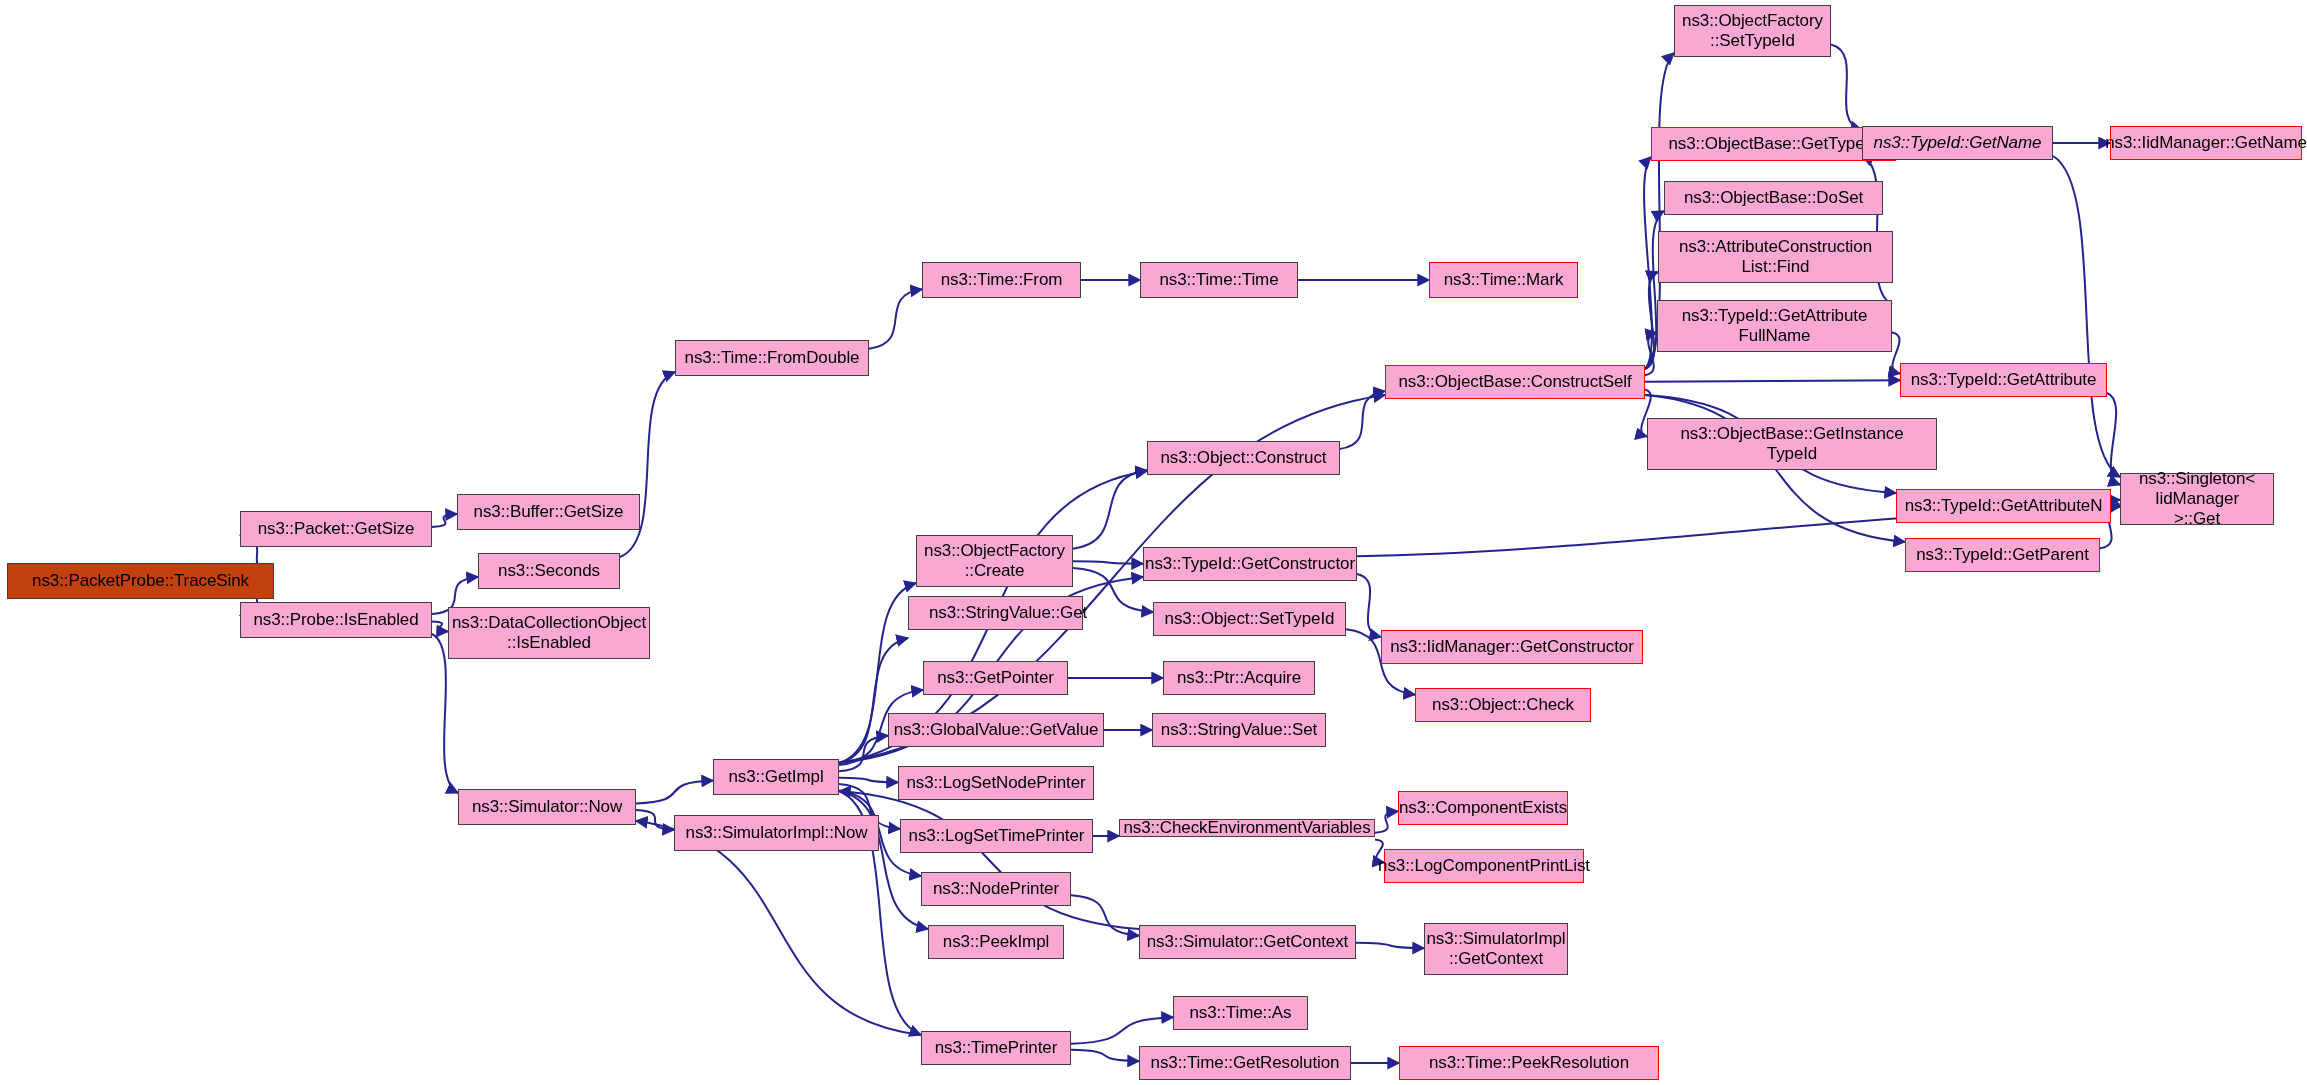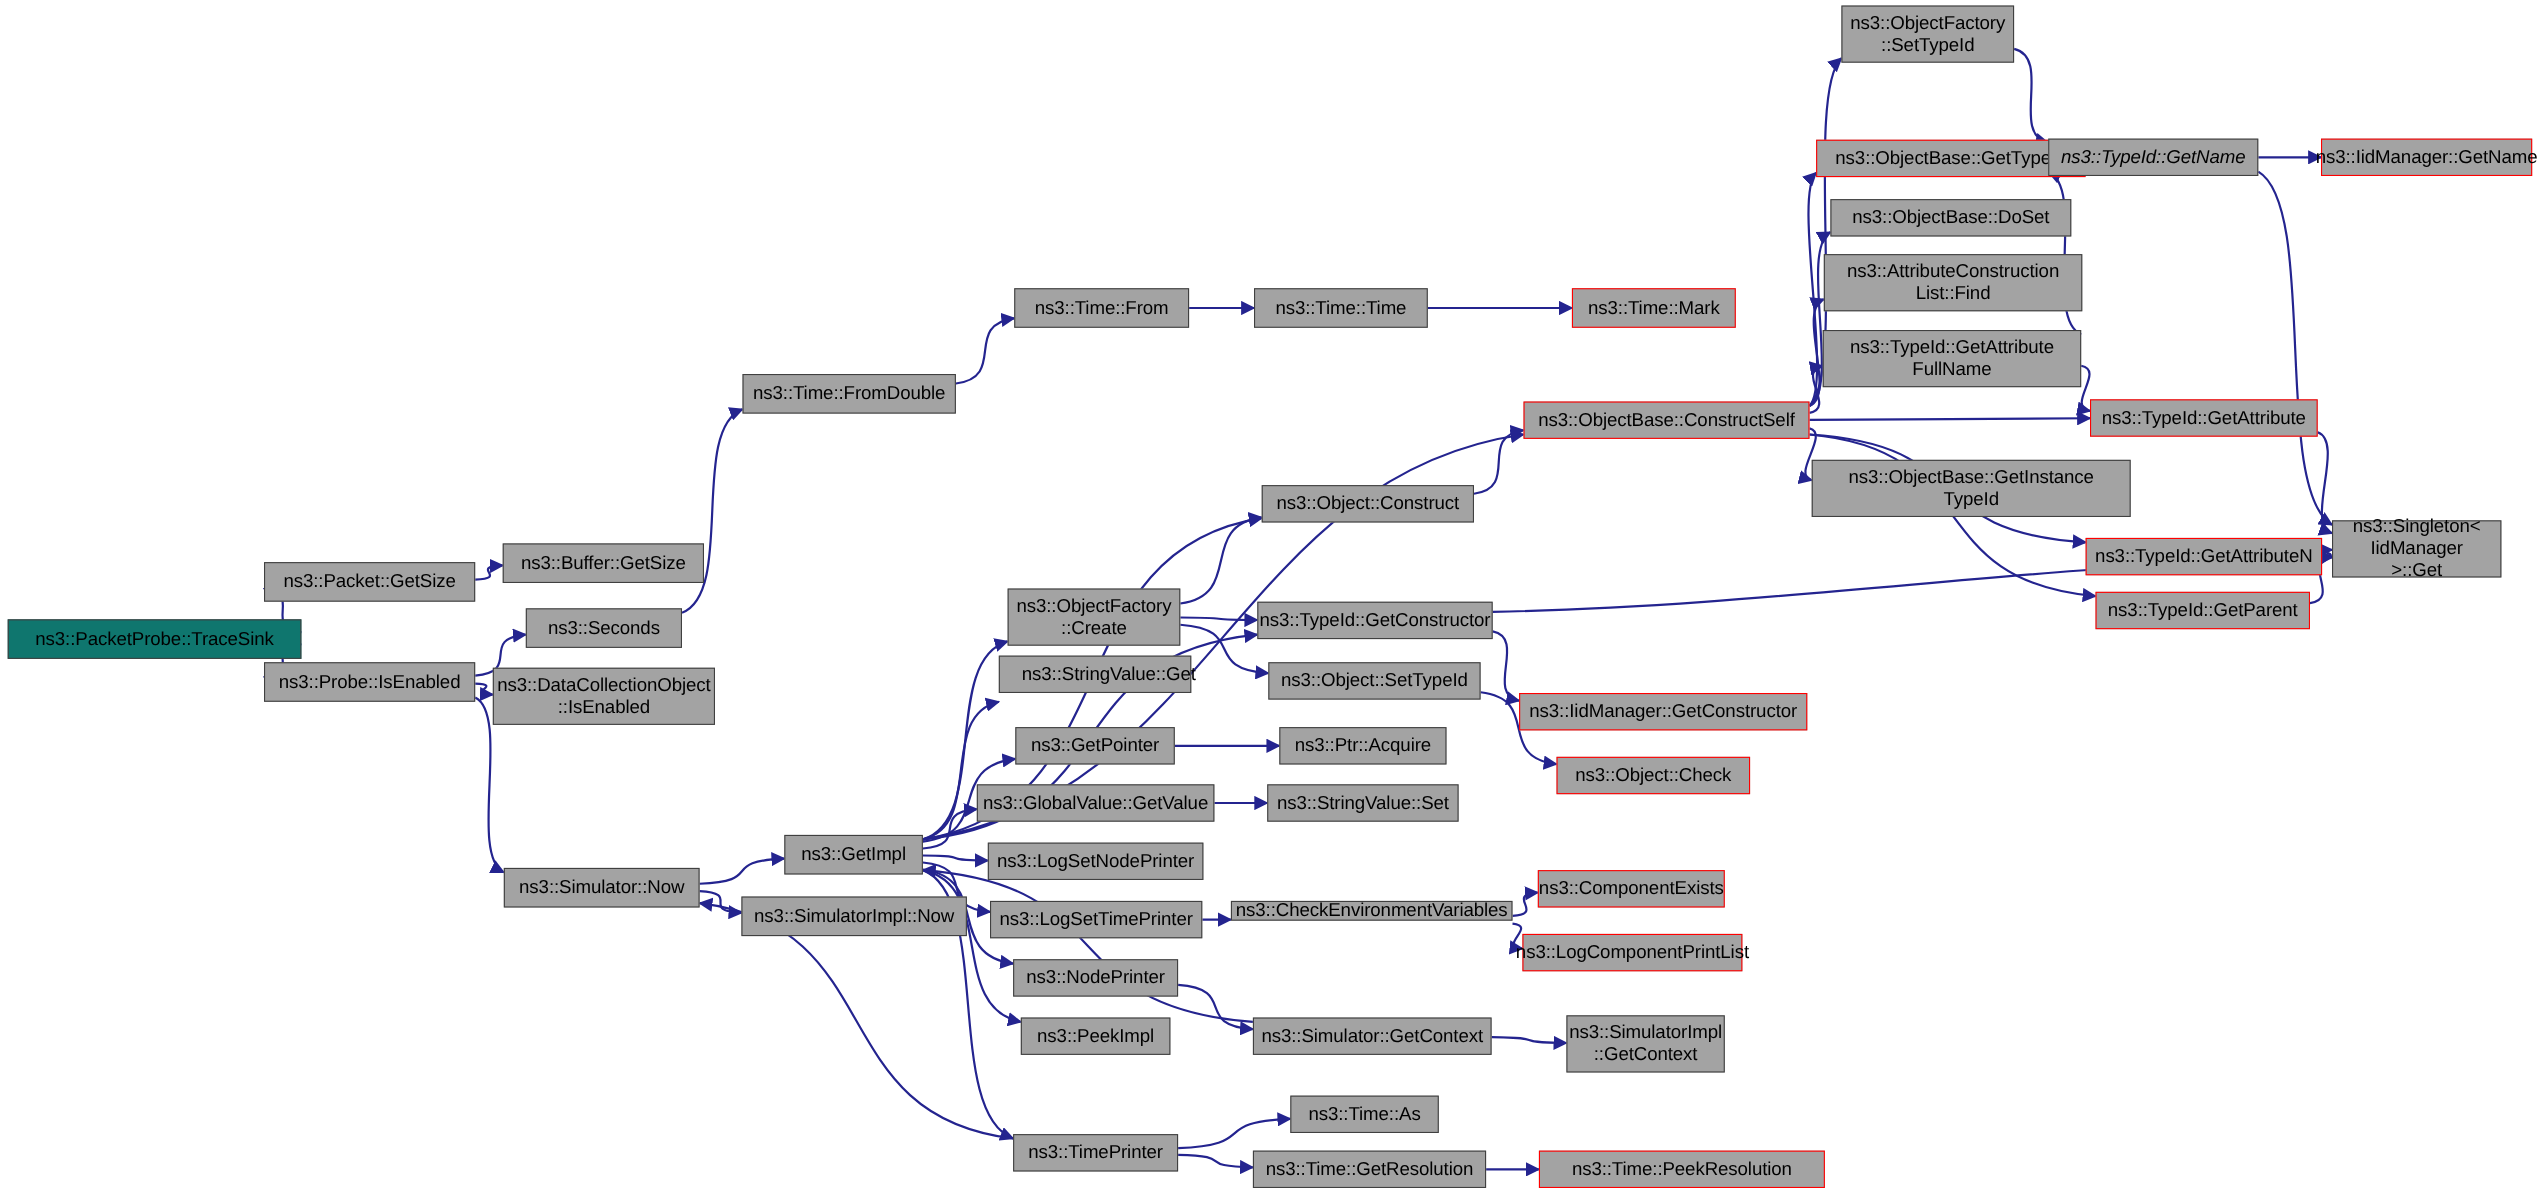--- a/index.html
+++ b/index.html
@@ -26,31 +26,31 @@
   .node {
     position: absolute;
     box-sizing: border-box;
     display: flex;
     align-items: center;
     justify-content: center;
     text-align: center;
     font-size: 17px;
     line-height: 1.18;
     color: #000000;
-    background: #a3a3a3;
+    background: #f9a8d4;
     border: 1.5px solid #404040;
     white-space: pre-line;
     padding: 0 4px;
     letter-spacing: -0.1px;
   }
   .node.red {
     border: 1.8px solid #ff0000;
   }
   .node.root {
-    background: #0f766e;
+    background: #c2410c;
     border: 1.8px solid #404040;
   }
 </style>
 </head>
 <body>
 
 <div id="graph">
   <svg id="edges" viewBox="0 0 2307 1085" preserveAspectRatio="none">
     <defs>
       <marker id="arrow" viewBox="0 0 10 10" refX="9" refY="5" markerWidth="6.5" markerHeight="6.5" orient="auto-start-reverse">

